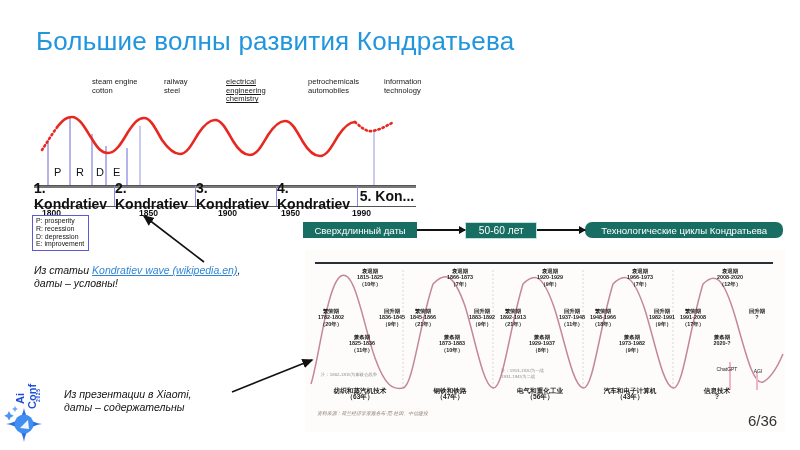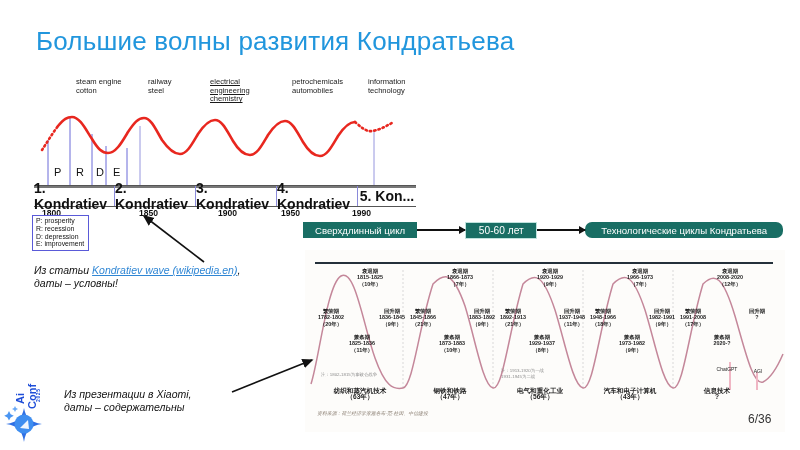--- a/index.html
+++ b/index.html
@@ -6,21 +6,21 @@
   body{width:800px;height:450px;background:#ffffff;overflow:hidden;
        font-family:"Liberation Sans","DejaVu Sans",sans-serif;position:relative;}
   .slide{position:absolute;inset:0;background:#fff;}
 
   
   .title{position:absolute;left:36px;top:26px;font-size:26px;color:#2196dd;
          letter-spacing:0.2px;white-space:nowrap;}
 
   
   .kwave{position:absolute;left:34px;top:78px;width:382px;height:132px;}
-  .kwave .labels{position:absolute;left:0;top:0;width:382px;height:34px;}
+  .kwave .labels{position:absolute;left:16px;top:0;width:382px;height:34px;}
   .kwave .lab{position:absolute;font-size:7.6px;color:#1a1a1a;line-height:8.6px;}
   .kwave svg{position:absolute;left:0;top:26px;}
   .kbands{position:absolute;left:34px;top:185px;width:382px;height:20px;
           border-top:1.5px solid #555;border-bottom:1.5px solid #555;display:flex;}
   .kband{flex:1;border-right:1px solid #8a8ada;display:flex;align-items:center;
          justify-content:center;font-size:14px;font-weight:bold;color:#111;}
   .kband:last-child{border-right:none;flex:0 0 58px;}
   .kyears{position:absolute;left:34px;top:208px;width:382px;height:12px;}
   .kyear{position:absolute;font-size:8.6px;font-weight:bold;color:#111;}
   .prde{position:absolute;left:0;top:88px;width:240px;height:20px;}
@@ -65,21 +65,21 @@
   .cn .src{position:absolute;left:12px;top:160px;font-size:4.9px;color:#8d8175;
            font-style:italic;}
 
   
   .ptr{position:absolute;}
 
   
   .logo{position:absolute;left:2px;top:378px;width:44px;height:70px;}
   .logo .lt{position:absolute;transform:rotate(-90deg);transform-origin:left top;
             color:#1f4ed8;font-weight:bold;}
-  .pagenum{position:absolute;left:748px;top:412px;font-size:12px;color:#333;}
+  .pagenum{position:absolute;left:748px;top:412px;font-size:15px;color:#333;}
 </style>
 </head>
 <body>
 
 <div class="slide">
 
   <div class="title">Большие волны развития Кондратьева</div>
 
   <div class="kwave">
     <div class="labels">
@@ -160,21 +160,21 @@
     <defs>
         <marker id="ah1" markerWidth="8" markerHeight="8" refX="6" refY="3" orient="auto">
       <path d="M0,0 L7,3 L0,6 z" fill="#111"></path>
         </marker>
       </defs>
     <line x1="84" y1="52" x2="24" y2="6" stroke="#111" stroke-width="1.6" marker-end="url(#ah1)"></line>
   </svg>
 
 
   <div class="banner">
-    <div class="tealbox" style="width:110px;">Сверхдлинный цикл</div>
+    <div class="tealbox" style="width:110px;">Сверхдлинный даты</div>
     <div class="arrow" style="width:52px;"></div>
     <div class="tealbox mid" style="width:62px;">50-60 лет</div>
     <div class="arrow" style="width:52px;"></div>
     <div class="tealbox" style="width:200px;border-radius:7px;">Технологические циклы Кондратьева</div>
   </div>
 
   <div class="cn">
     <div class="topline"></div>
 
     <svg width="480" height="182" viewBox="0 0 480 182">

